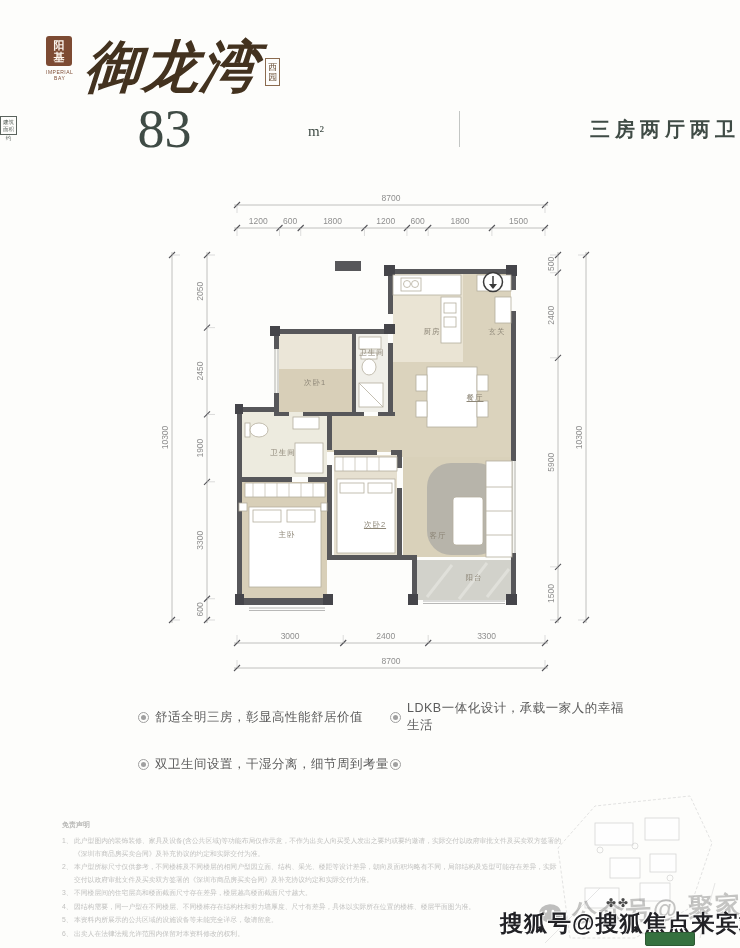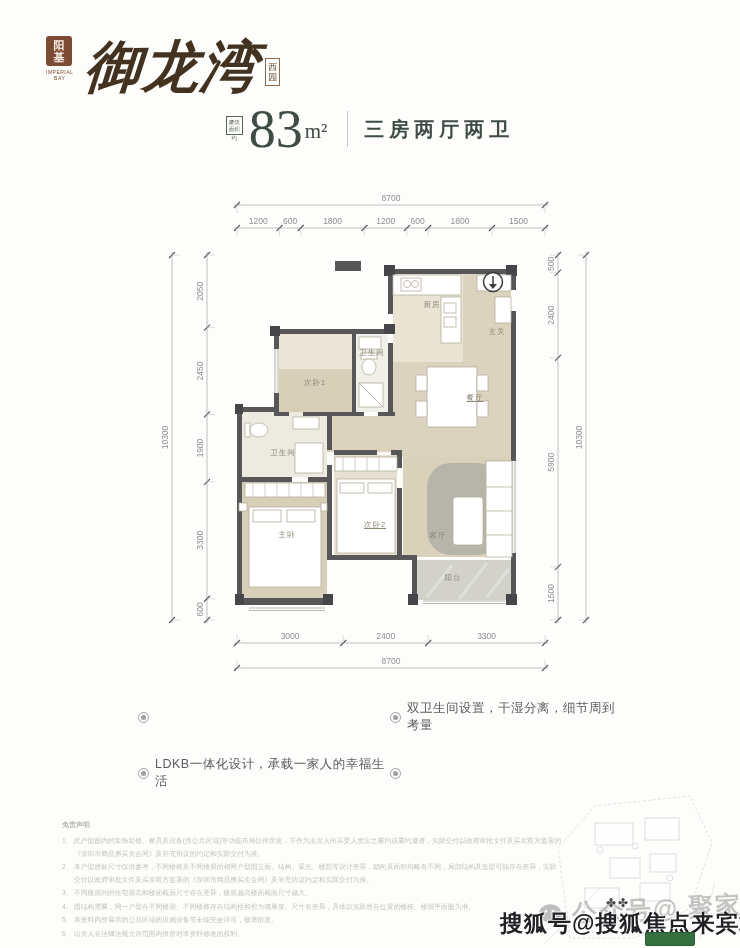--- a/index.html
+++ b/index.html
@@ -10,26 +10,26 @@
   .seal{width:26px;height:30px;background:#7d4b33;border-radius:3px;color:#fdf6ee;
         display:flex;flex-direction:column;align-items:center;justify-content:center;
         font-size:11px;line-height:12px;font-weight:bold;}
   .seal-cap{font-size:5px;letter-spacing:.5px;color:#7d4b33;text-align:center;line-height:6px;margin-top:3px;}
   .brand{font-family:"DejaVu Serif","Liberation Serif",serif;font-style:italic;font-weight:900;
          font-size:56px;line-height:60px;color:#43321f;margin:0 6px 0 12px;letter-spacing:2px;
          transform:skewX(-4deg);}
   .suffix{border:1px solid #8a6a4e;color:#6d543c;font-size:9px;line-height:10px;
           padding:3px 2px;margin-top:22px;display:flex;flex-direction:column;align-items:center;}
   
-  .header{position:absolute;left:0;top:104px;width:100%;display:flex;align-items:center;justify-content:center;}
+  .header{position:absolute;left:0;top:104px;width:100%;display:flex;align-items:center;justify-content:space-between;}
   .area-badge{display:flex;flex-direction:column;align-items:center;margin-right:6px;color:#5a635d;}
   .area-badge .bx{border:1px solid #5a635d;font-size:5.5px;line-height:6.5px;padding:2px 2px;text-align:center;}
   .area-badge .ab3{font-size:5.5px;line-height:7px;}
   .area-num{font-family:"Liberation Serif",serif;font-size:54px;line-height:50px;color:#3f4b45;font-weight:400;}
-  .area-unit{font-family:"Liberation Serif",serif;font-size:21px;color:#3f4b45;margin:4px 0 0 2px;align-self:center;}
+  .area-unit{font-family:"Liberation Serif",serif;font-size:15px;color:#3f4b45;margin:4px 0 0 2px;align-self:center;}
   .hdr-divider{width:1px;height:36px;background:#c3c6c4;margin:0 16px 0 20px;}
   .unit-title{font-size:20px;font-weight:bold;color:#3f4b45;letter-spacing:5px;}
   
   .plan-wrap{position:absolute;left:150px;top:185px;width:470px;height:510px;}
   .plan-wrap svg{position:absolute;left:0;top:0;}
   .room-label{position:absolute;transform:translate(-50%,-50%);font-size:7.5px;color:#8d8677;
               white-space:nowrap;letter-spacing:1px;}
   .dim-label{font-size:8.5px;fill:#8f8f8f;}
   .wall{fill:#57575a;}
   .corner{fill:#45454a;}
@@ -319,43 +319,44 @@
         <text x="140.10344827586206" y="454" text-anchor="middle" class="dim-label">3000</text>
         <text x="235.6896551724138" y="454" text-anchor="middle" class="dim-label">2400</text>
         <text x="336.58620689655174" y="454" text-anchor="middle" class="dim-label">3300</text>
         <line x1="84" y1="483" x2="398" y2="483" stroke="#b0b0b0" stroke-width="0.8"></line>
         <line x1="84" y1="486" x2="90" y2="480" stroke="#55555a" stroke-width="1.1"></line>
         <line x1="87" y1="483" x2="87" y2="475" stroke="#c6c6c6" stroke-width="0.6"></line>
         <line x1="392" y1="486" x2="398" y2="480" stroke="#55555a" stroke-width="1.1"></line>
         <line x1="395" y1="483" x2="395" y2="475" stroke="#c6c6c6" stroke-width="0.6"></line>
         <text x="241" y="479" text-anchor="middle" class="dim-label">8700</text>
       </svg>
-  <span class="room-label" style="left: 282px; top: 120px;">厨房</span>
+  <span class="room-label" style="left: 282px; top: 147px;">厨房</span>
       <span class="room-label" style="left: 347px; top: 147px;">玄关</span>
       <span class="room-label" style="left: 222px; top: 168px;">卫生间</span>
       <span class="room-label" style="left: 165px; top: 198px;">次卧1</span>
       <span class="room-label" style="left: 325px; top: 213px; text-decoration: underline;">餐厅</span>
       <span class="room-label" style="left: 133px; top: 268px;">卫生间</span>
       <span class="room-label" style="left: 137px; top: 350px; font-family: Liberation Serif, serif;">主卧</span>
       <span class="room-label" style="left: 225px; top: 340px; text-decoration: underline;">次卧2</span>
       <span class="room-label" style="left: 288px; top: 315px; margin-top: 36px;">客厅</span>
-      <span class="room-label" style="left: 303px; top: 393px;">阳台</span>
+      <span class="room-label" style="left: 324px; top: 393px;">阳台</span>
     </div>
 
   <div class="features">
     <div class="feature">
       <span class="ring"></span>
+      <span>舒适全明三房，彰显高性能舒居价值</span>
+    </div>
+    <div class="feature">
+      <span class="ring"></span>
+      <span>LDKB一体化设计，承载一家人的幸福生活</span>
     </div>
     <div class="feature">
       <span class="ring"></span>
       <span>双卫生间设置，干湿分离，细节周到考量</span>
-    </div>
-    <div class="feature">
-      <span class="ring"></span>
-      <span>LDKB一体化设计，承载一家人的幸福生活</span>
     </div>
     <div class="feature">
       <span class="ring"></span>
     </div>
   </div>
 
   <div class="disclaimer">
     <h4>免责声明</h4>
     <ol>
       <li>此户型图内的装饰装修、家具及设备(含公共区域)等功能布局仅作示意，不作为出卖人向买受人发出之要约或要约邀请，实际交付以政府审批文件及买卖双方签署的《深圳市商品房买卖合同》及补充协议的约定和实际交付为准。</li>

